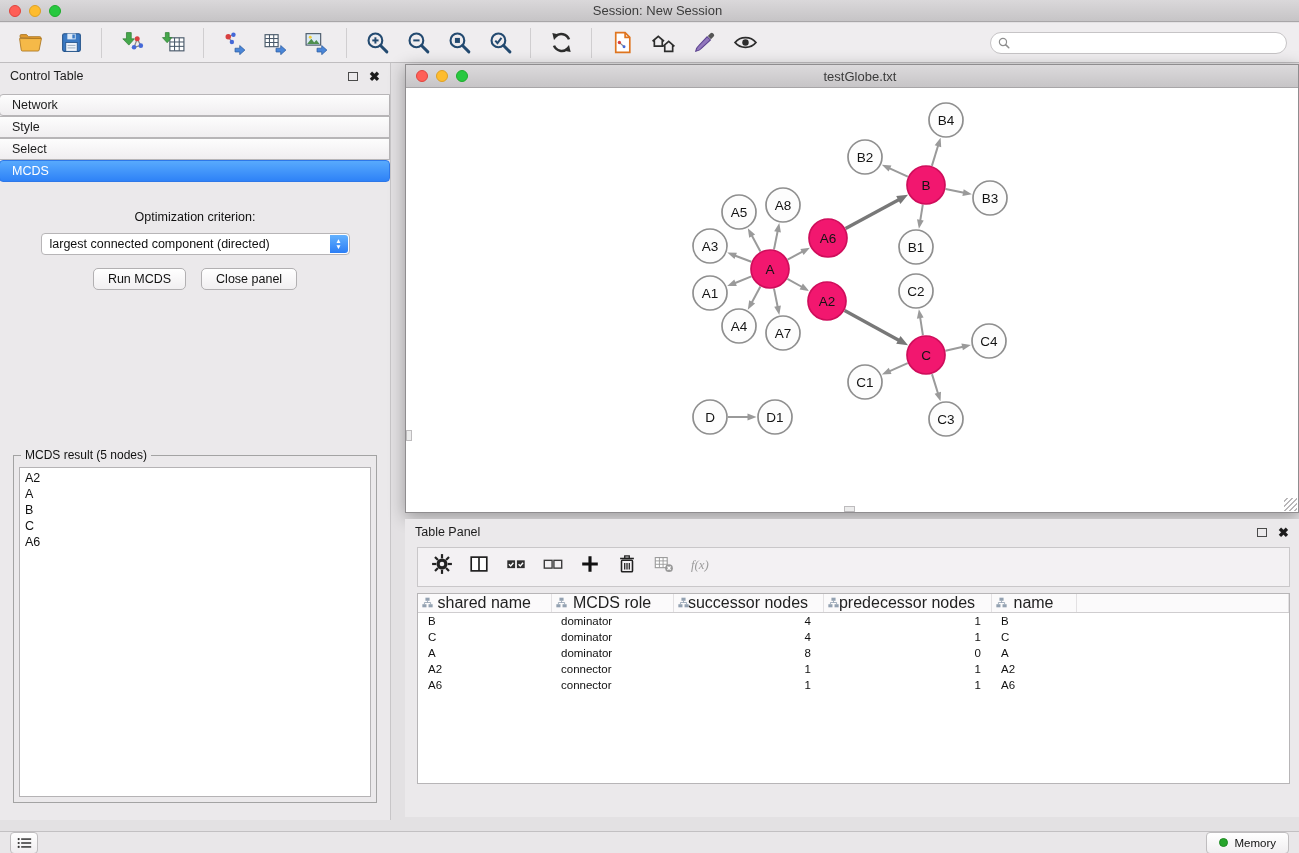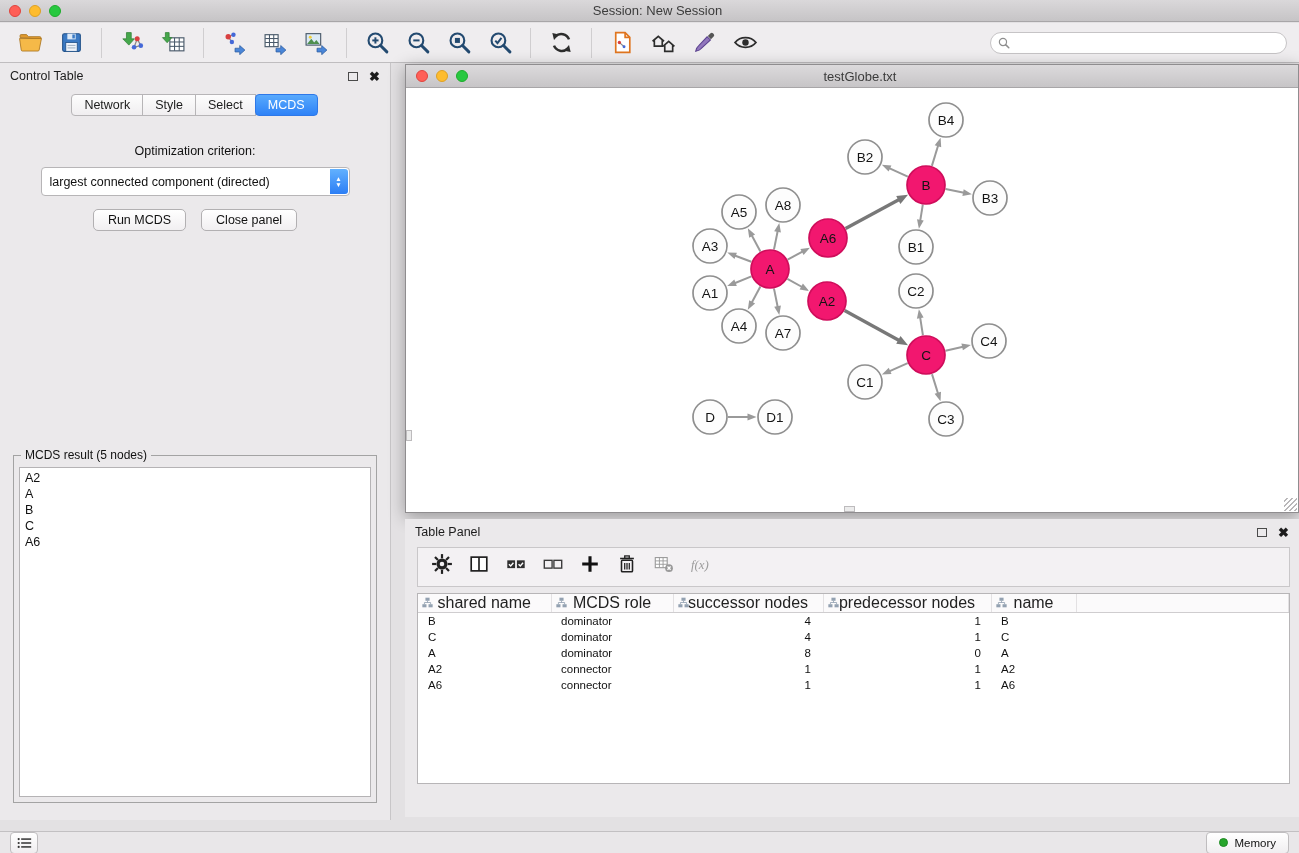--- a/index.html
+++ b/index.html
@@ -29,28 +29,28 @@
     border-radius:11px;display:flex;align-items:center;padding:0 7px;gap:4px;}
   .search-wrap svg{width:12px;height:12px;}
   .search-wrap input{border:none;outline:none;flex:1;font-size:12px;background:transparent;font-family:"Liberation Sans",sans-serif;}
 
   
   .control-panel{position:absolute;left:0;top:63px;width:391px;bottom:33px;background:#ebe9eb;border-right:1px solid #c8c6c8;}
   .panel-header{height:26px;display:flex;align-items:center;padding:0 10px;font-size:12.5px;color:#1c1c1c;}
   .ph-icons{margin-left:auto;display:flex;gap:11px;align-items:center;}
   .float-icon{width:10px;height:9px;border:1.5px solid #4a4a4a;background:transparent;}
   .close-x{font-size:13px;font-weight:bold;color:#1c1c1c;line-height:1;}
-  .cp-tabs{display:flex;justify-content:center;margin-top:5px;}
+  .cp-tabs{display:flex;justify-content:center;margin-top:5px;flex-direction:column;}
   .cp-tab{font-size:12.5px;padding:3px 12px;background:linear-gradient(#fdfdfd,#f0eef0);
     border:1px solid #b7b5b7;margin-left:-1px;color:#1c1c1c;cursor:default;}
   .cp-tab:first-child{border-radius:4px 0 0 4px;}
   .cp-tab:last-child{border-radius:0 4px 4px 0;}
   .cp-tab.active{background:linear-gradient(#58aafd,#2e82f7);border-color:#2e78e8;color:#fff;border-radius:4px;position:relative;z-index:1;}
   .opt-label{text-align:center;margin-top:28px;font-size:12.5px;color:#111;}
-  .combo{width:309px;height:29px;margin:9px auto 0;background:#fff;border:1px solid #b7b5b7;border-radius:4px;
+  .combo{width:309px;height:22px;margin:9px auto 0;background:#fff;border:1px solid #b7b5b7;border-radius:4px;
     display:flex;align-items:center;position:relative;padding-left:8px;font-size:12.5px;cursor:default;}
   .combo-stepper{position:absolute;right:1px;top:1px;bottom:1px;width:18px;border-radius:0 3px 3px 0;
     background:linear-gradient(#62b1fe,#2c7ef5);color:#fff;display:flex;flex-direction:column;
     align-items:center;justify-content:center;font-size:6.5px;line-height:6px;}
   .cp-buttons{display:flex;justify-content:center;gap:15px;margin-top:13px;}
   .mac-btn{font-size:12.5px;padding:3px 14px;background:linear-gradient(#ffffff,#f1eff1);
     border:1px solid #b2b0b2;border-radius:5px;color:#111;cursor:default;}
   .result-box{position:absolute;left:13px;right:13px;top:392px;bottom:17px;border:1px solid #a3a3a3;}
   .result-legend{position:absolute;top:-8px;left:7px;background:#ebe9eb;padding:0 4px;font-size:12px;color:#111;}
   .result-list{position:absolute;left:5px;right:5px;top:11px;bottom:5px;background:#fff;border:1px solid #b5b3b5;

